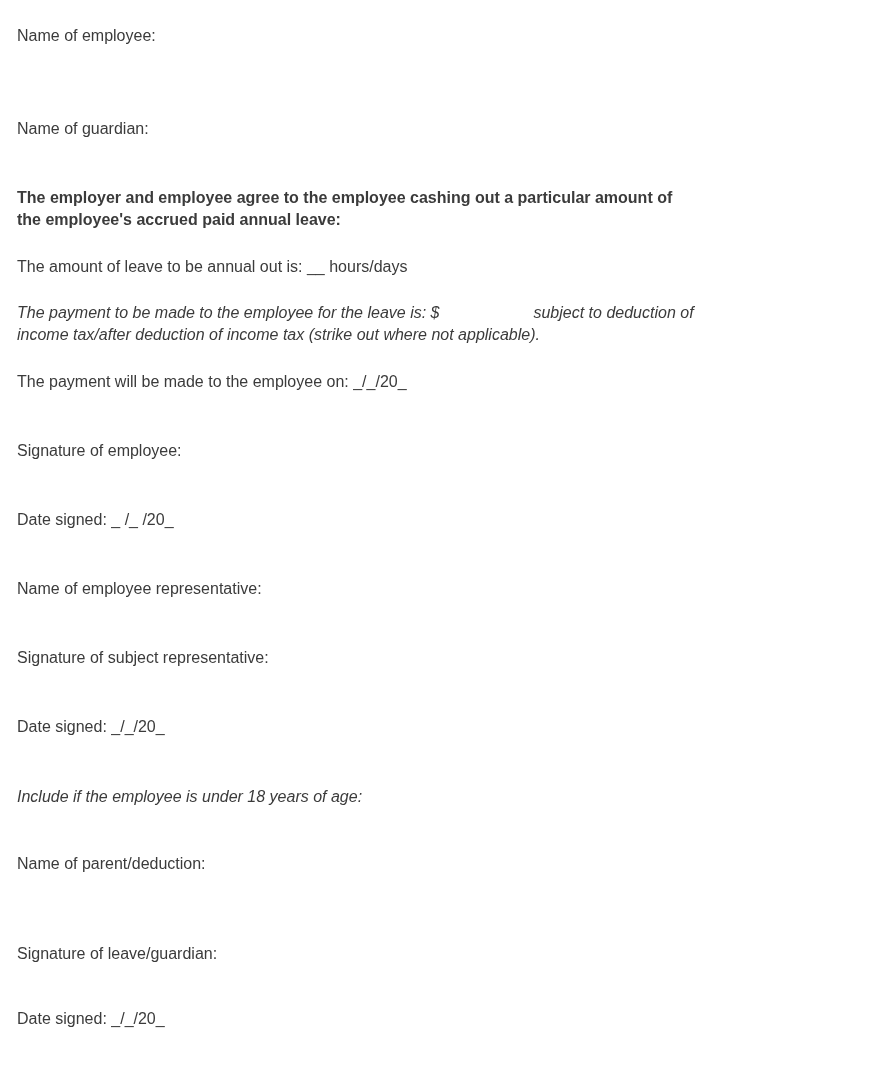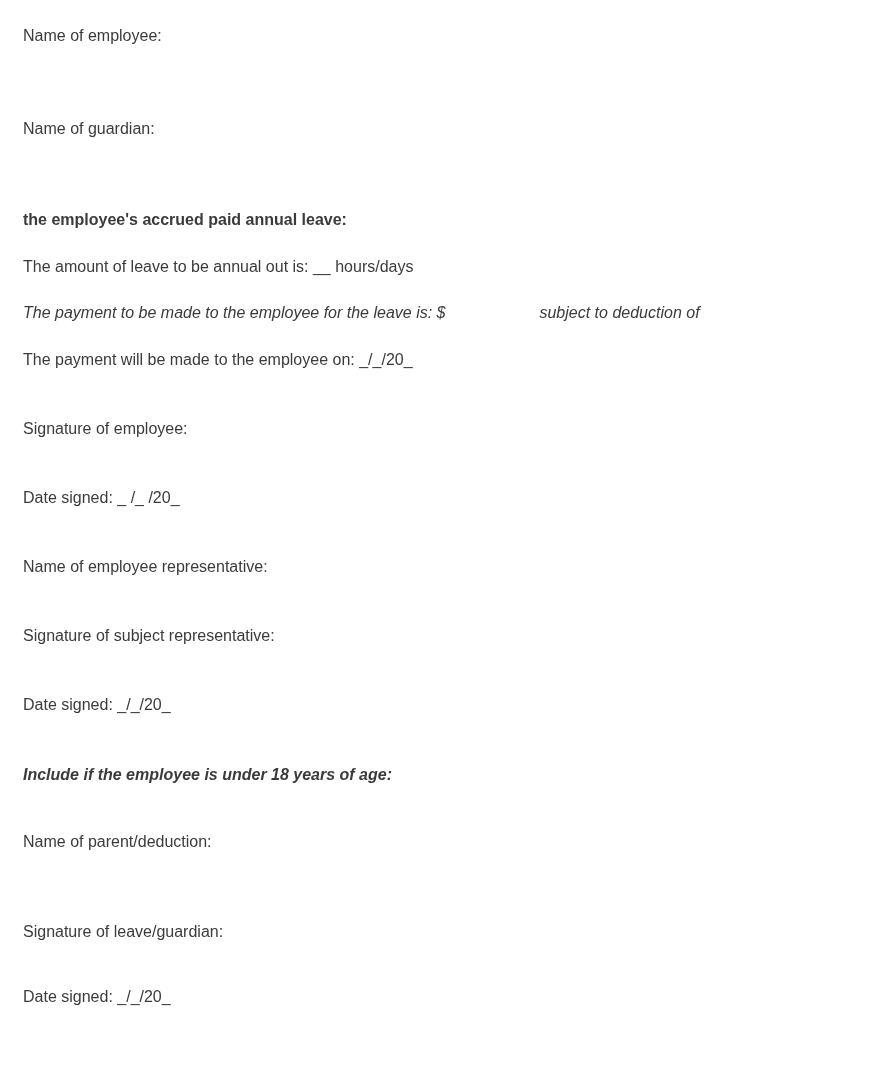--- a/index.html
+++ b/index.html
@@ -12,25 +12,25 @@
     height: 1087px;
     box-sizing: border-box;
     padding: 0 17px;
     font-family: "Liberation Sans", "DejaVu Sans", sans-serif;
     font-size: 16px;
     line-height: 22px;
     color: #3b3b3b;
     overflow: hidden;
   }
   p {
-    margin: 6px;
+    margin: 0;
     max-width: 861px;
   }
   .bold { font-weight: bold; }
-  .bold-italic { font-weight: bold; font-style: italic; }
+  .bold-italic { font-weight: normal; font-style: italic; }
   .gap-after-dollar {
     display: inline-block;
     width: 94px;
     height: 1px;
   }
   
   .mt-25 { margin-top: 25px; }
   .mt-71 { margin-top: 71px; }
   .mt-47 { margin-top: 47px; }
   .mt-24 { margin-top: 24px; font-style: italic; }
@@ -39,25 +39,25 @@
   .mt-68 { margin-top: 68px; }
   .mt-43 { margin-top: 43px; }
 </style>
 </head>
 <body style="background: rgb(255, 255, 255); color: rgb(59, 59, 59);">
 
 <p class="mt-25">Name of employee:</p>
 
 <p class="mt-71">Name of guardian:</p>
 
-<p class="mt-47 bold"><br><span>the employee's accrued paid annual leave:</span></p>
+<p class="mt-47 bold"><span>The employer and employee agree to the employee cashing out a particular amount of</span><br><span>the employee's accrued paid annual leave:</span></p>
 
 <p class="mt-25">The amount of leave to be annual out is: __ hours/days</p>
 
-<p class="mt-24"><span>The payment to be made to the employee for the leave is: $</span><span class="gap-after-dollar"></span><span>subject to deduction of</span><br></p>
+<p class="mt-24"><span>The payment to be made to the employee for the leave is: $</span><span class="gap-after-dollar"></span><span>subject to deduction of</span><br><span>income tax/after deduction of income tax (strike out where not applicable).</span></p>
 
 <p class="mt-25">The payment will be made to the employee on: _/_/20_</p>
 
 <p class="mt-47">Signature of employee:</p>
 
 <p class="mt-47">Date signed: _ /_ /20_</p>
 
 <p class="mt-47">Name of employee representative:</p>
 
 <p class="mt-47">Signature of subject representative:</p>

